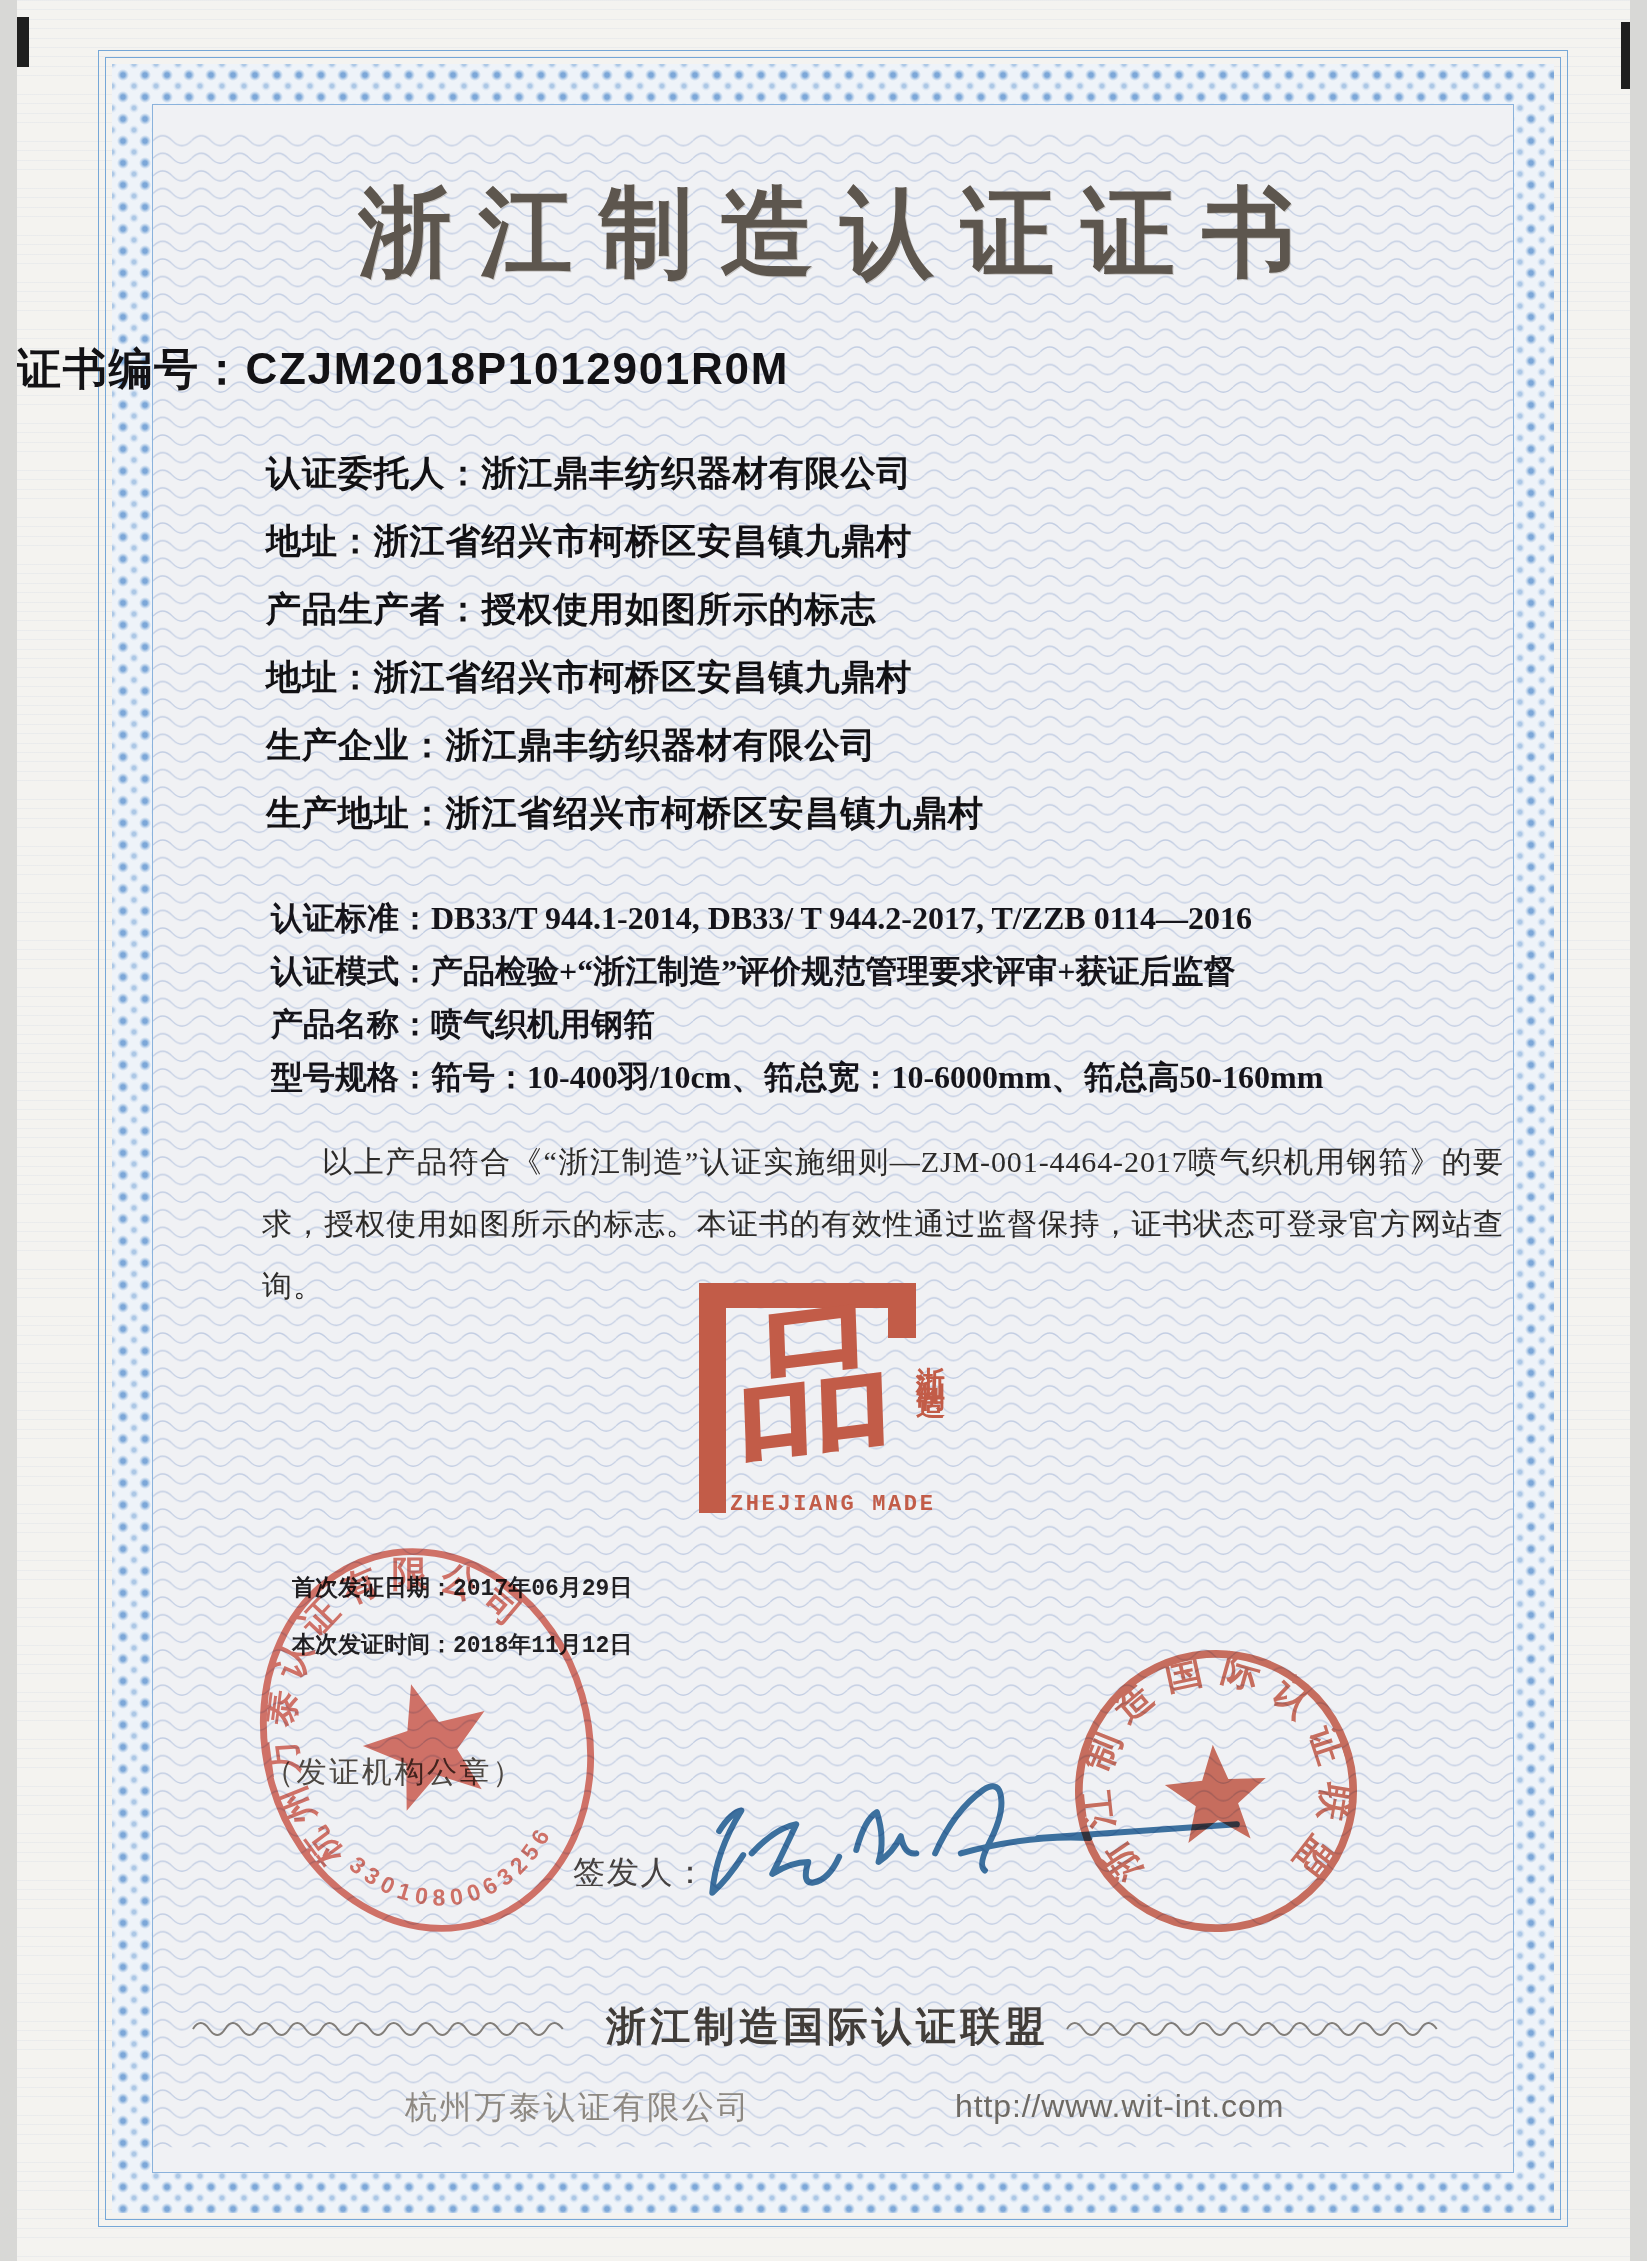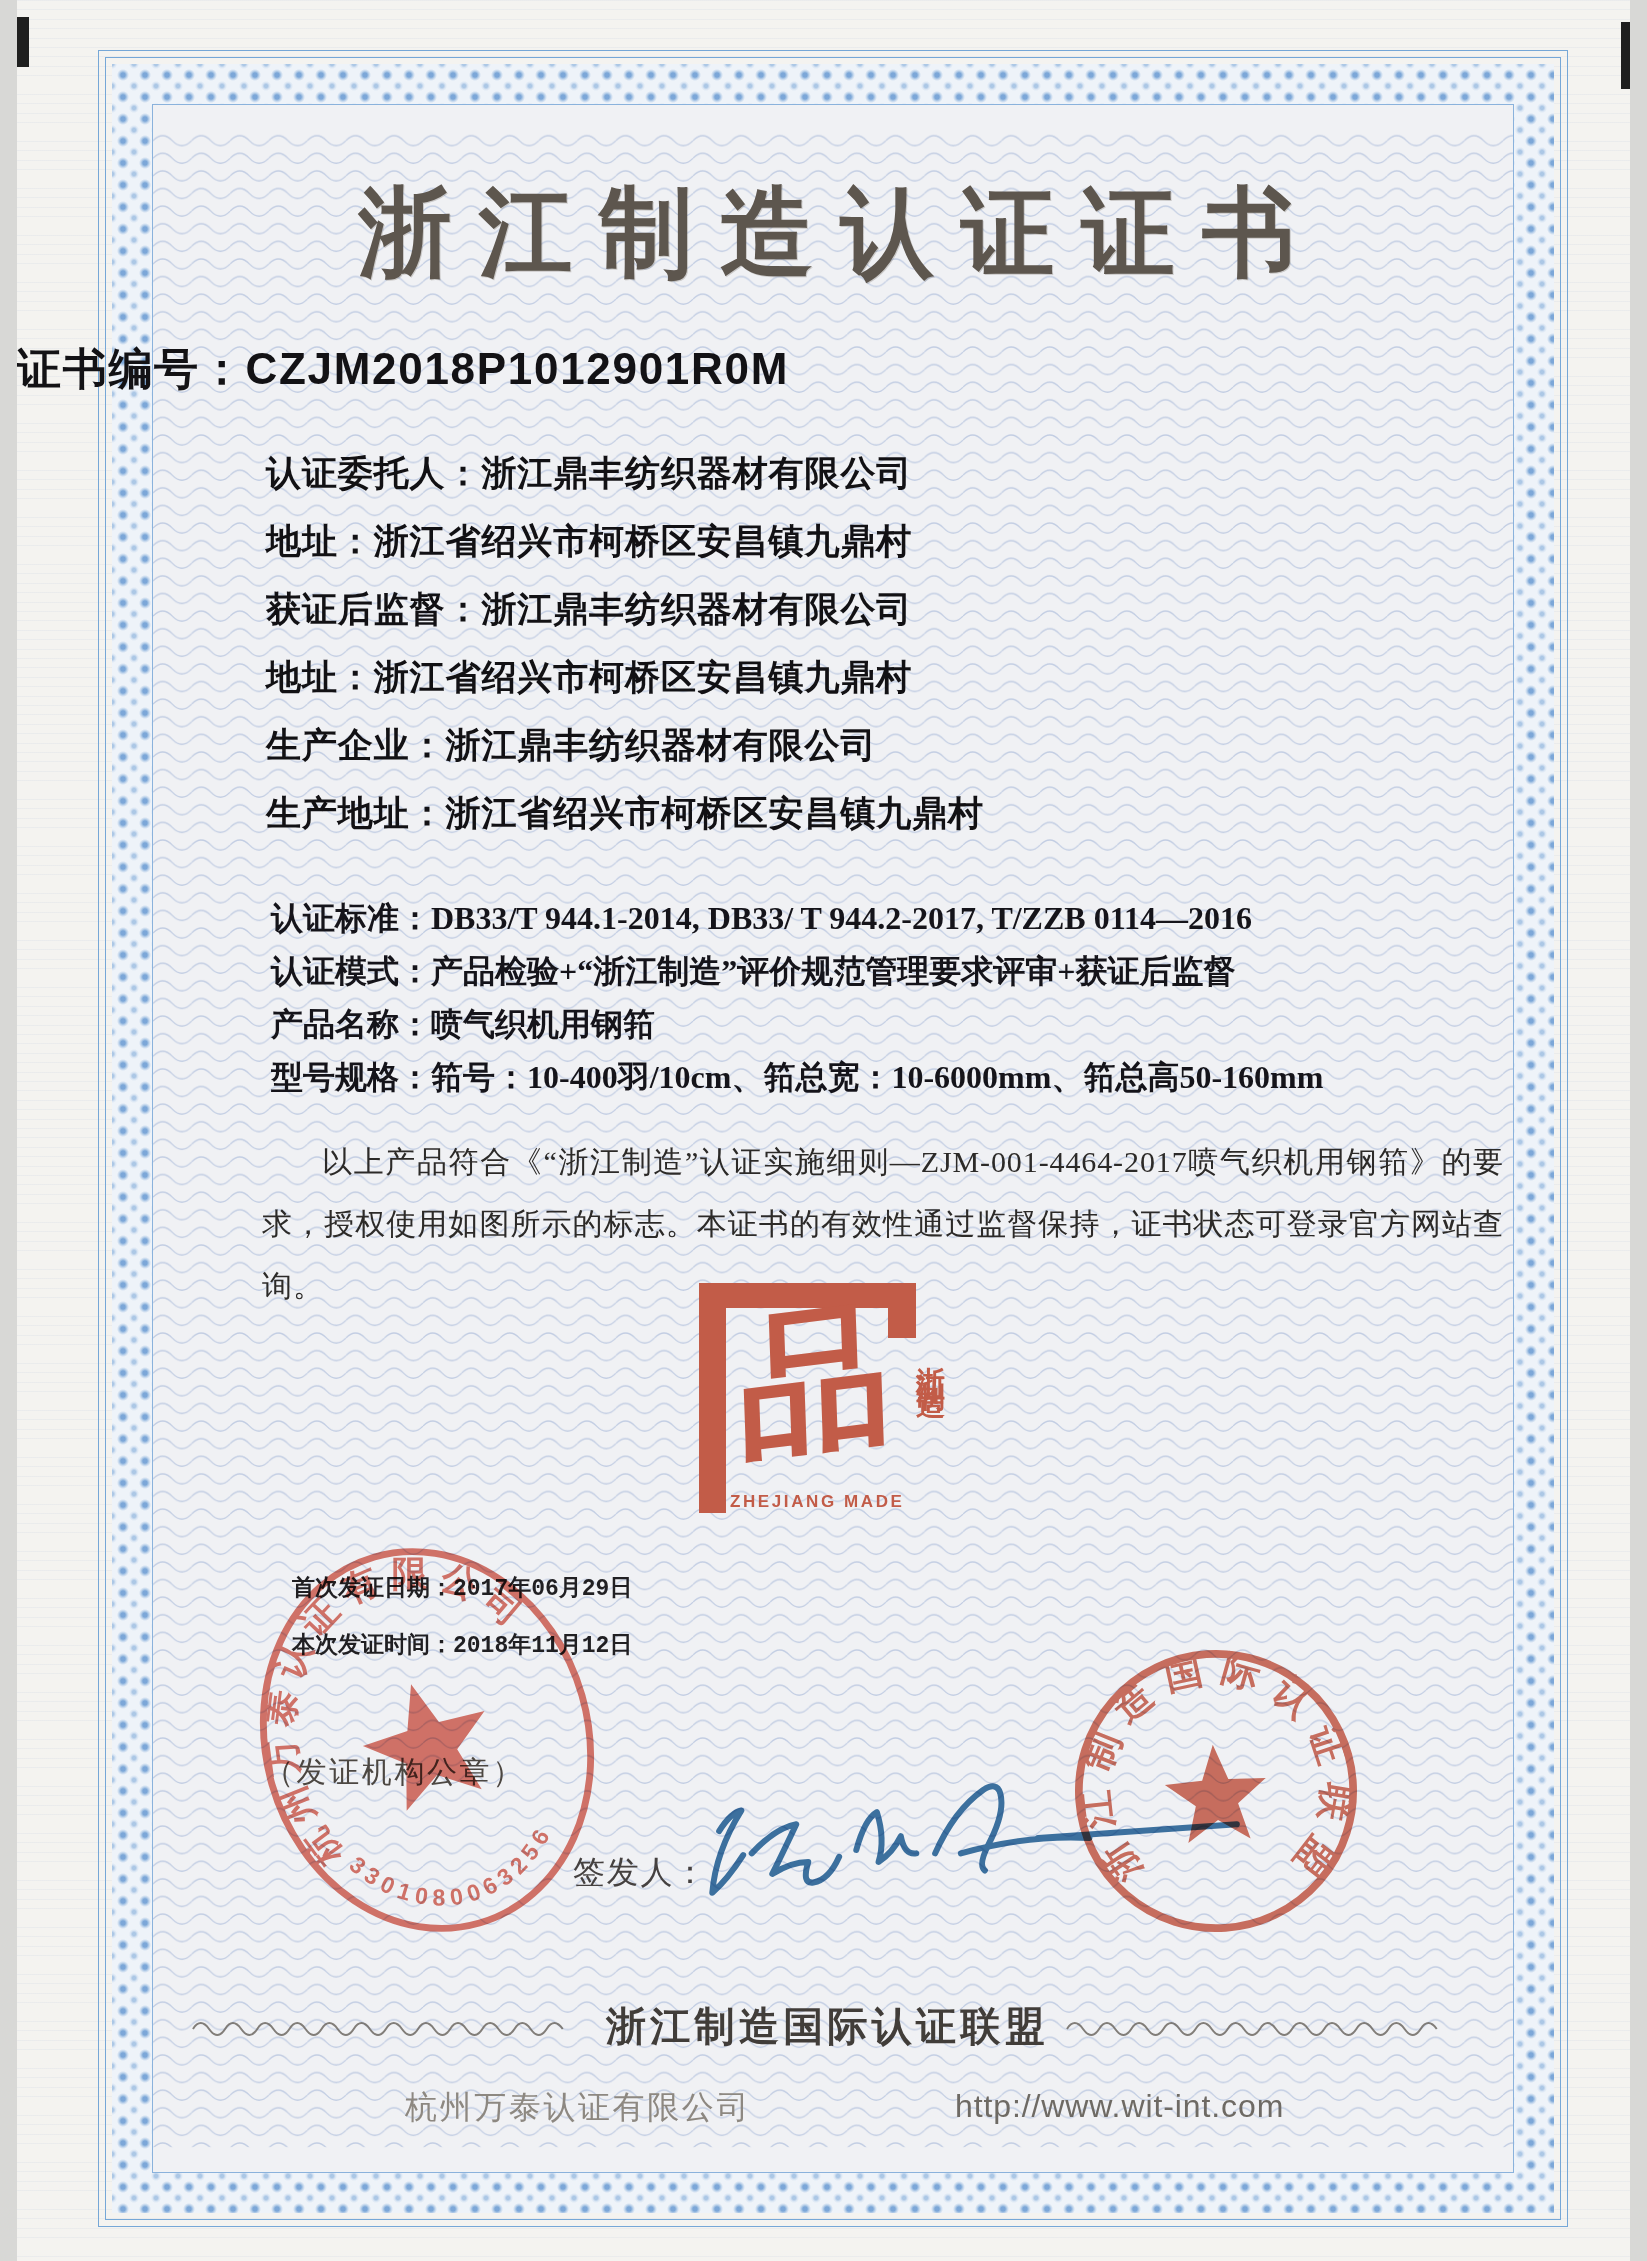--- a/index.html
+++ b/index.html
@@ -66,21 +66,21 @@
     position:absolute;left:39px;top:15.4px;
     font-family:"Liberation Serif", serif;font-weight:bold;font-size:153px;line-height:1.1;
     color:#c25c48;transform:rotate(-7deg) skewX(-5deg);
   }
   .logo .side{
     position:absolute;left:212px;top:60px;height:172px;
     writing-mode:vertical-rl;font-weight:bold;font-size:29px;letter-spacing:7.7px;color:#c25c48;
   }
   .logo .made{
     position:absolute;left:31px;top:209px;width:214px;
-    font-weight:bold;font-size:17px;letter-spacing:2.6px;color:#c25c48;
+    font-weight:bold;font-size:22px;letter-spacing:2.6px;color:#c25c48;font-family:Liberation Mono, monospace;
   }
 
   
   .dates{position:absolute;left:247px;top:1561px;width:772px;}
   .dates .ln{font-family:Liberation Mono, monospace;font-weight:600;font-size:23px;line-height:57px;color:#201f22;margin-left:28px;}
   .sealnote{
     position:absolute;left:247px;top:1752px;
     font-family:"Liberation Serif", serif;font-size:30px;letter-spacing:2.6px;color:#4c4742;
   }
   .issuer-label{
@@ -136,21 +136,21 @@
 
   <div class="content">
 
     <div class="title">浙江制造认证证书</div>
 
     <div class="certno">证书编号：CZJM2018P1012901R0M</div>
 
     <div class="info">
       <div class="ln">认证委托人：浙江鼎丰纺织器材有限公司</div>
       <div class="ln">地址：浙江省绍兴市柯桥区安昌镇九鼎村</div>
-      <div class="ln">获证后监督：浙江鼎丰纺织器材有限公司</div>
+      <div class="ln">产品生产者：授权使用如图所示的标志</div>
       <div class="ln">地址：浙江省绍兴市柯桥区安昌镇九鼎村</div>
       <div class="ln">生产企业：浙江鼎丰纺织器材有限公司</div>
       <div class="ln">生产地址：浙江省绍兴市柯桥区安昌镇九鼎村</div>
     </div>
 
     <div class="details">
       <div class="ln">认证标准：DB33/T 944.1-2014, DB33/ T 944.2-2017, T/ZZB 0114—2016</div>
       <div class="ln">认证模式：产品检验+“浙江制造”评价规范管理要求评审+获证后监督</div>
       <div class="ln">产品名称：喷气织机用钢筘</div>
       <div class="ln">型号规格：筘号：10-400羽/10cm、筘总宽：10-6000mm、筘总高50-160mm</div>

